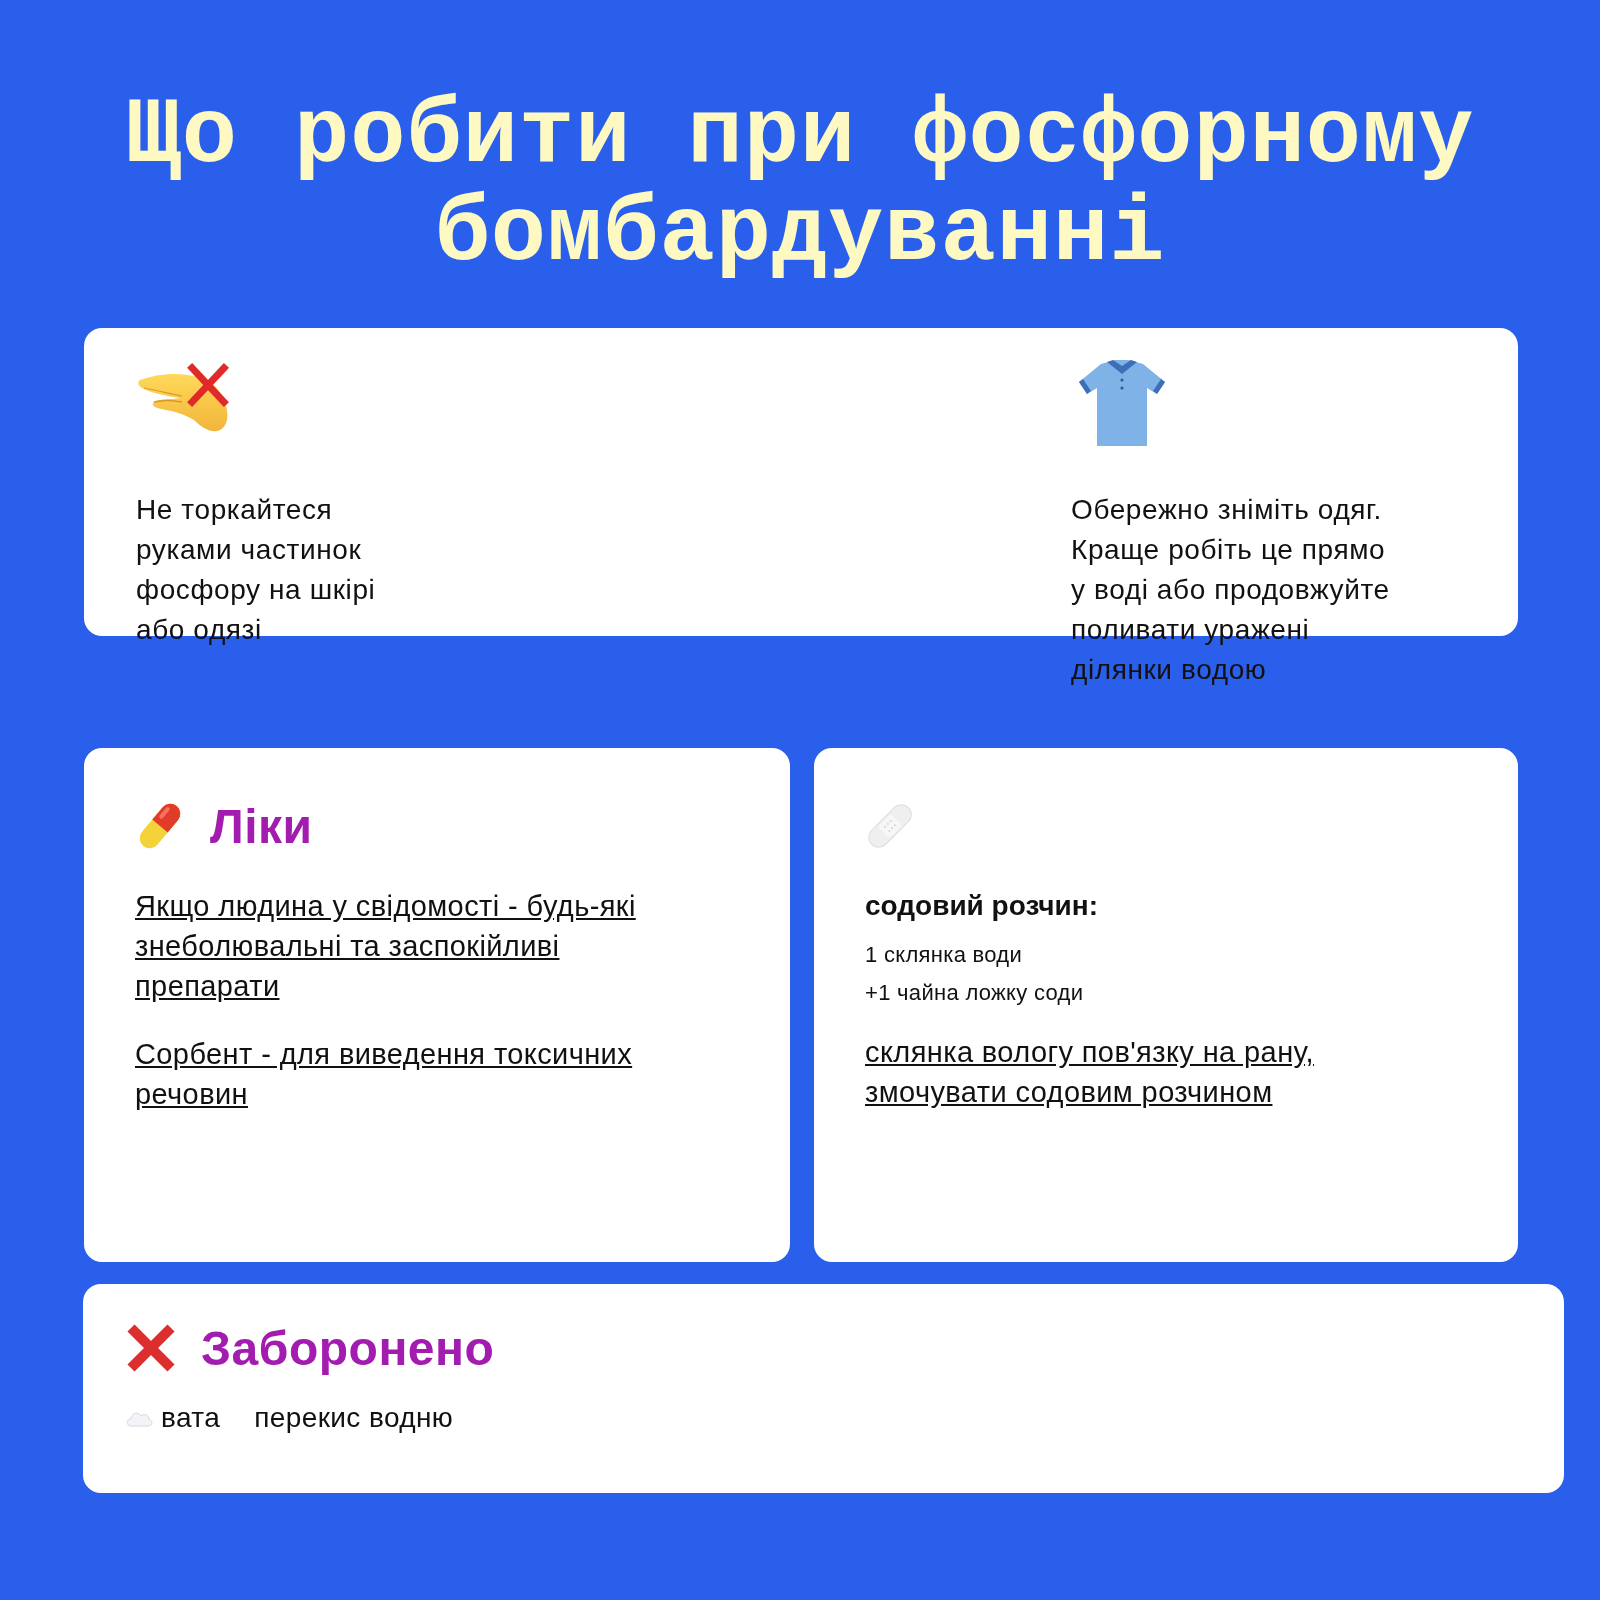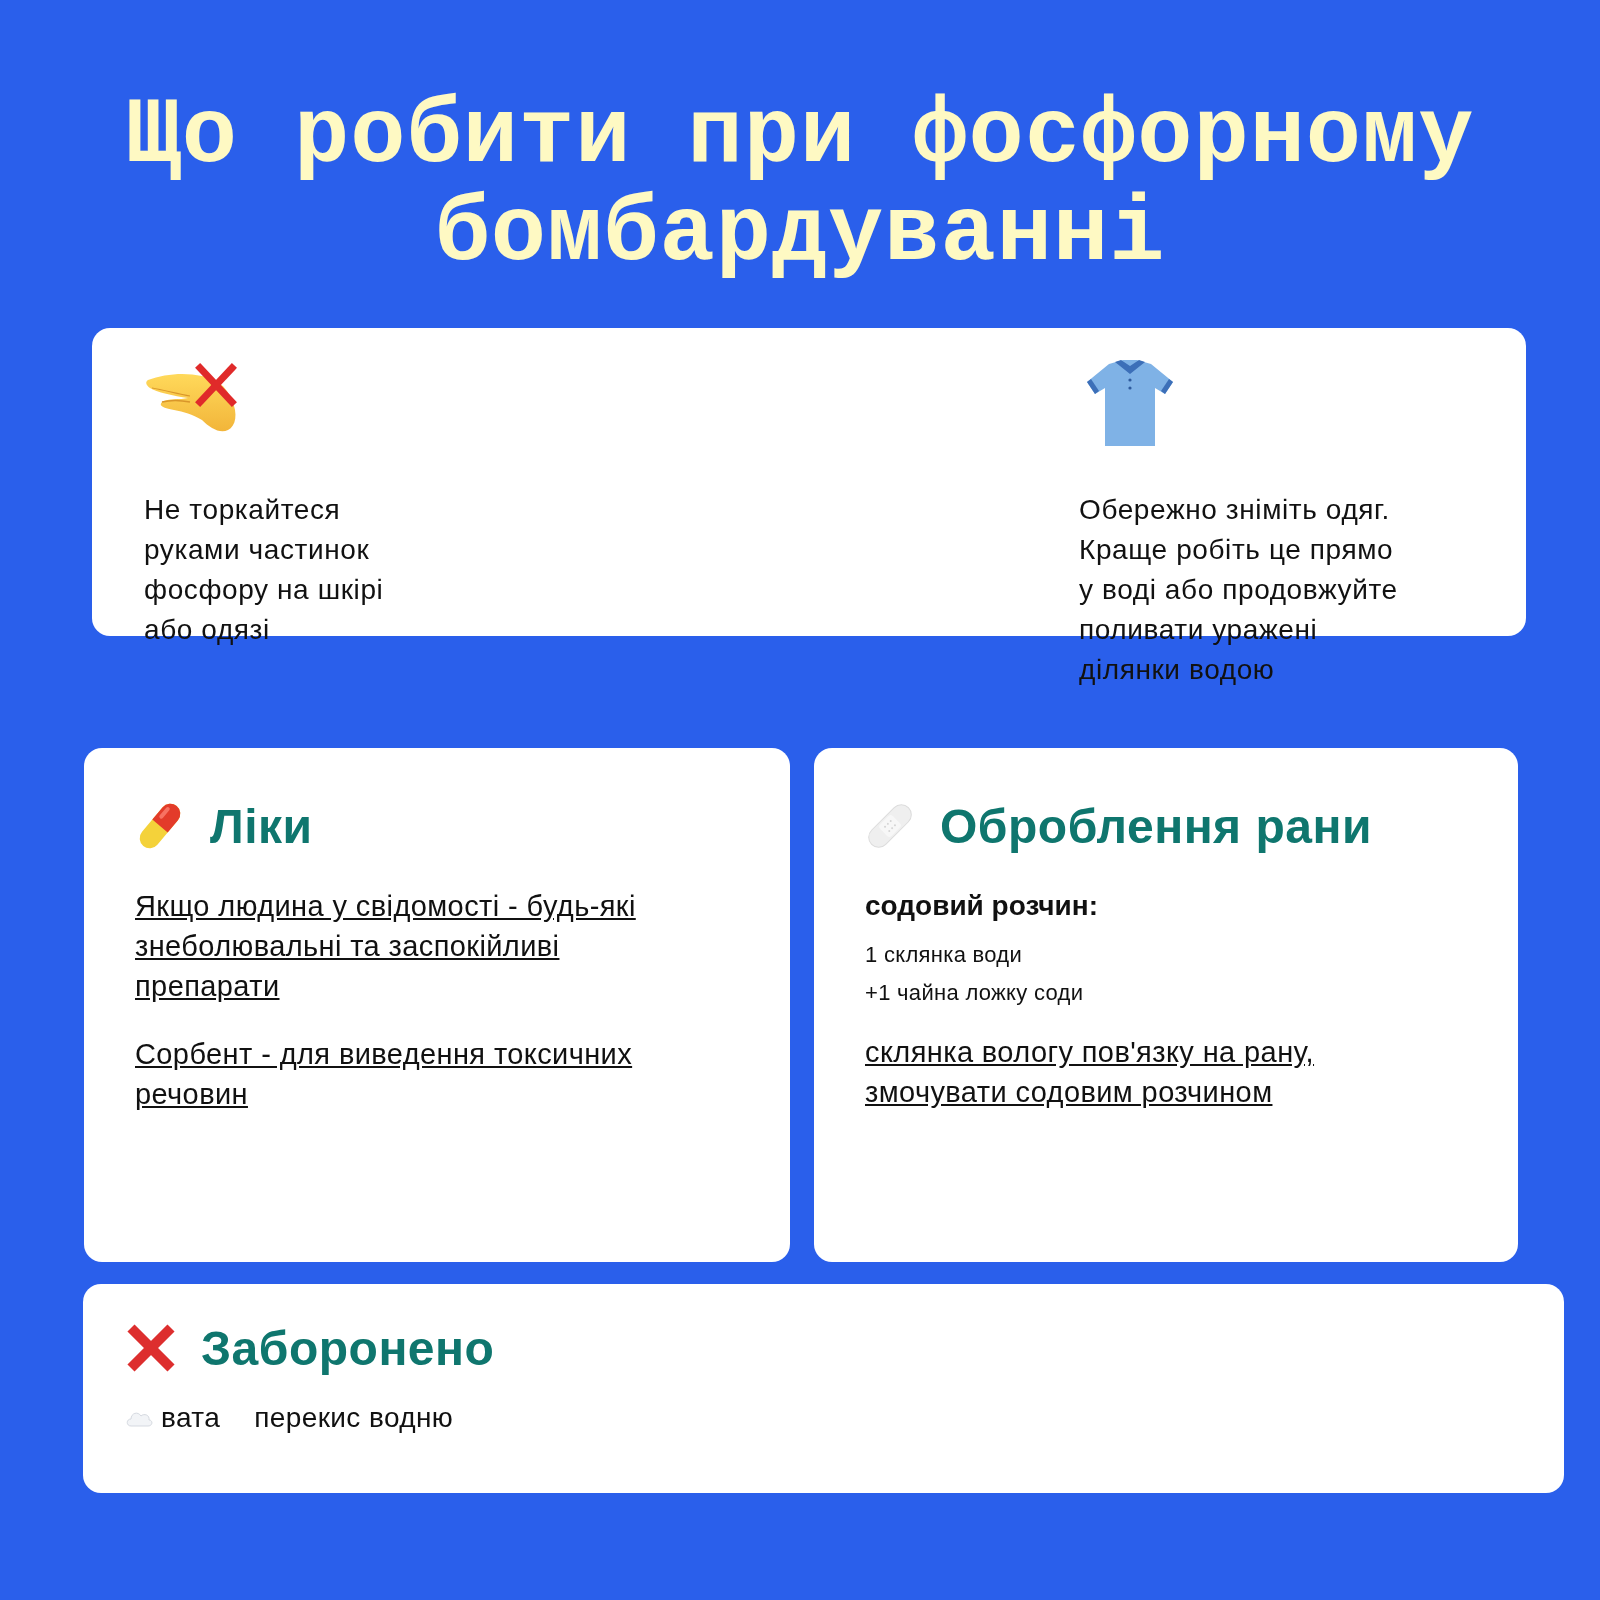--- a/index.html
+++ b/index.html
@@ -20,21 +20,21 @@
       font-weight: bold;
       font-size: 92px;
       line-height: 98px;
       letter-spacing: 1px;
     }
     .card {
       position: absolute;
       background: #FFFFFF;
       border-radius: 18px;
     }
-    #card-steps { left: 92px; top: 328px; width: 1434px; height: 308px; }
+    #card-steps { left: 84px; top: 328px; width: 1434px; height: 308px; }
     #card-meds  { left: 84px; top: 748px; width: 706px; height: 514px; }
     #card-wound { left: 814px; top: 748px; width: 704px; height: 514px; }
     #card-forbidden { left: 83px; top: 1284px; width: 1481px; height: 209px; }
 
     .step {
       position: absolute;
       top: 30px;
     }
     .step .icon { width: 100px; height: 92px; display: block; }
     .step .text {
@@ -53,21 +53,21 @@
       position: absolute;
       left: 48px; top: 50px;
       display: flex; align-items: center;
     }
     .section-head .hicon { width: 56px; height: 56px; display: block; }
     .section-head h2 {
       margin-left: 22px;
       font-size: 48px;
       font-weight: bold;
       letter-spacing: 0.5px;
-      color: #0f766e;
+      color: #a21caf;
     }
     .body-block {
       position: absolute;
       left: 51px;
       top: 138px;
       right: 30px;
     }
     .para {
       font-size: 29px;
       line-height: 40px;
@@ -169,21 +169,20 @@
         <rect x="2" y="18" width="52" height="20" rx="10" fill="#EFEFEF" stroke="#DCDCDC" stroke-width="1"></rect>
         <rect x="19" y="20" width="18" height="16" rx="3" fill="#F7F7F7"></rect>
         <circle cx="24" cy="25" r="1" fill="#D4D4D4"></circle>
           <circle cx="28" cy="25" r="1" fill="#D4D4D4"></circle>
           <circle cx="32" cy="25" r="1" fill="#D4D4D4"></circle>
         <circle cx="24" cy="31" r="1" fill="#D4D4D4"></circle>
           <circle cx="28" cy="31" r="1" fill="#D4D4D4"></circle>
           <circle cx="32" cy="31" r="1" fill="#D4D4D4"></circle>
       </g>
     </svg>
-    <h2>Оброблення рани</h2>
   </div>
   <div class="body-block">
     <div class="subhead">содовий розчин:</div>
     <div class="small-group">
       <div class="small">1 склянка води</div>
       <div class="small">+1 чайна ложку соди</div>
     </div>
     <p class="para">склянка вологу пов'язку на рану,
 змочувати содовим розчином</p>
   </div>

